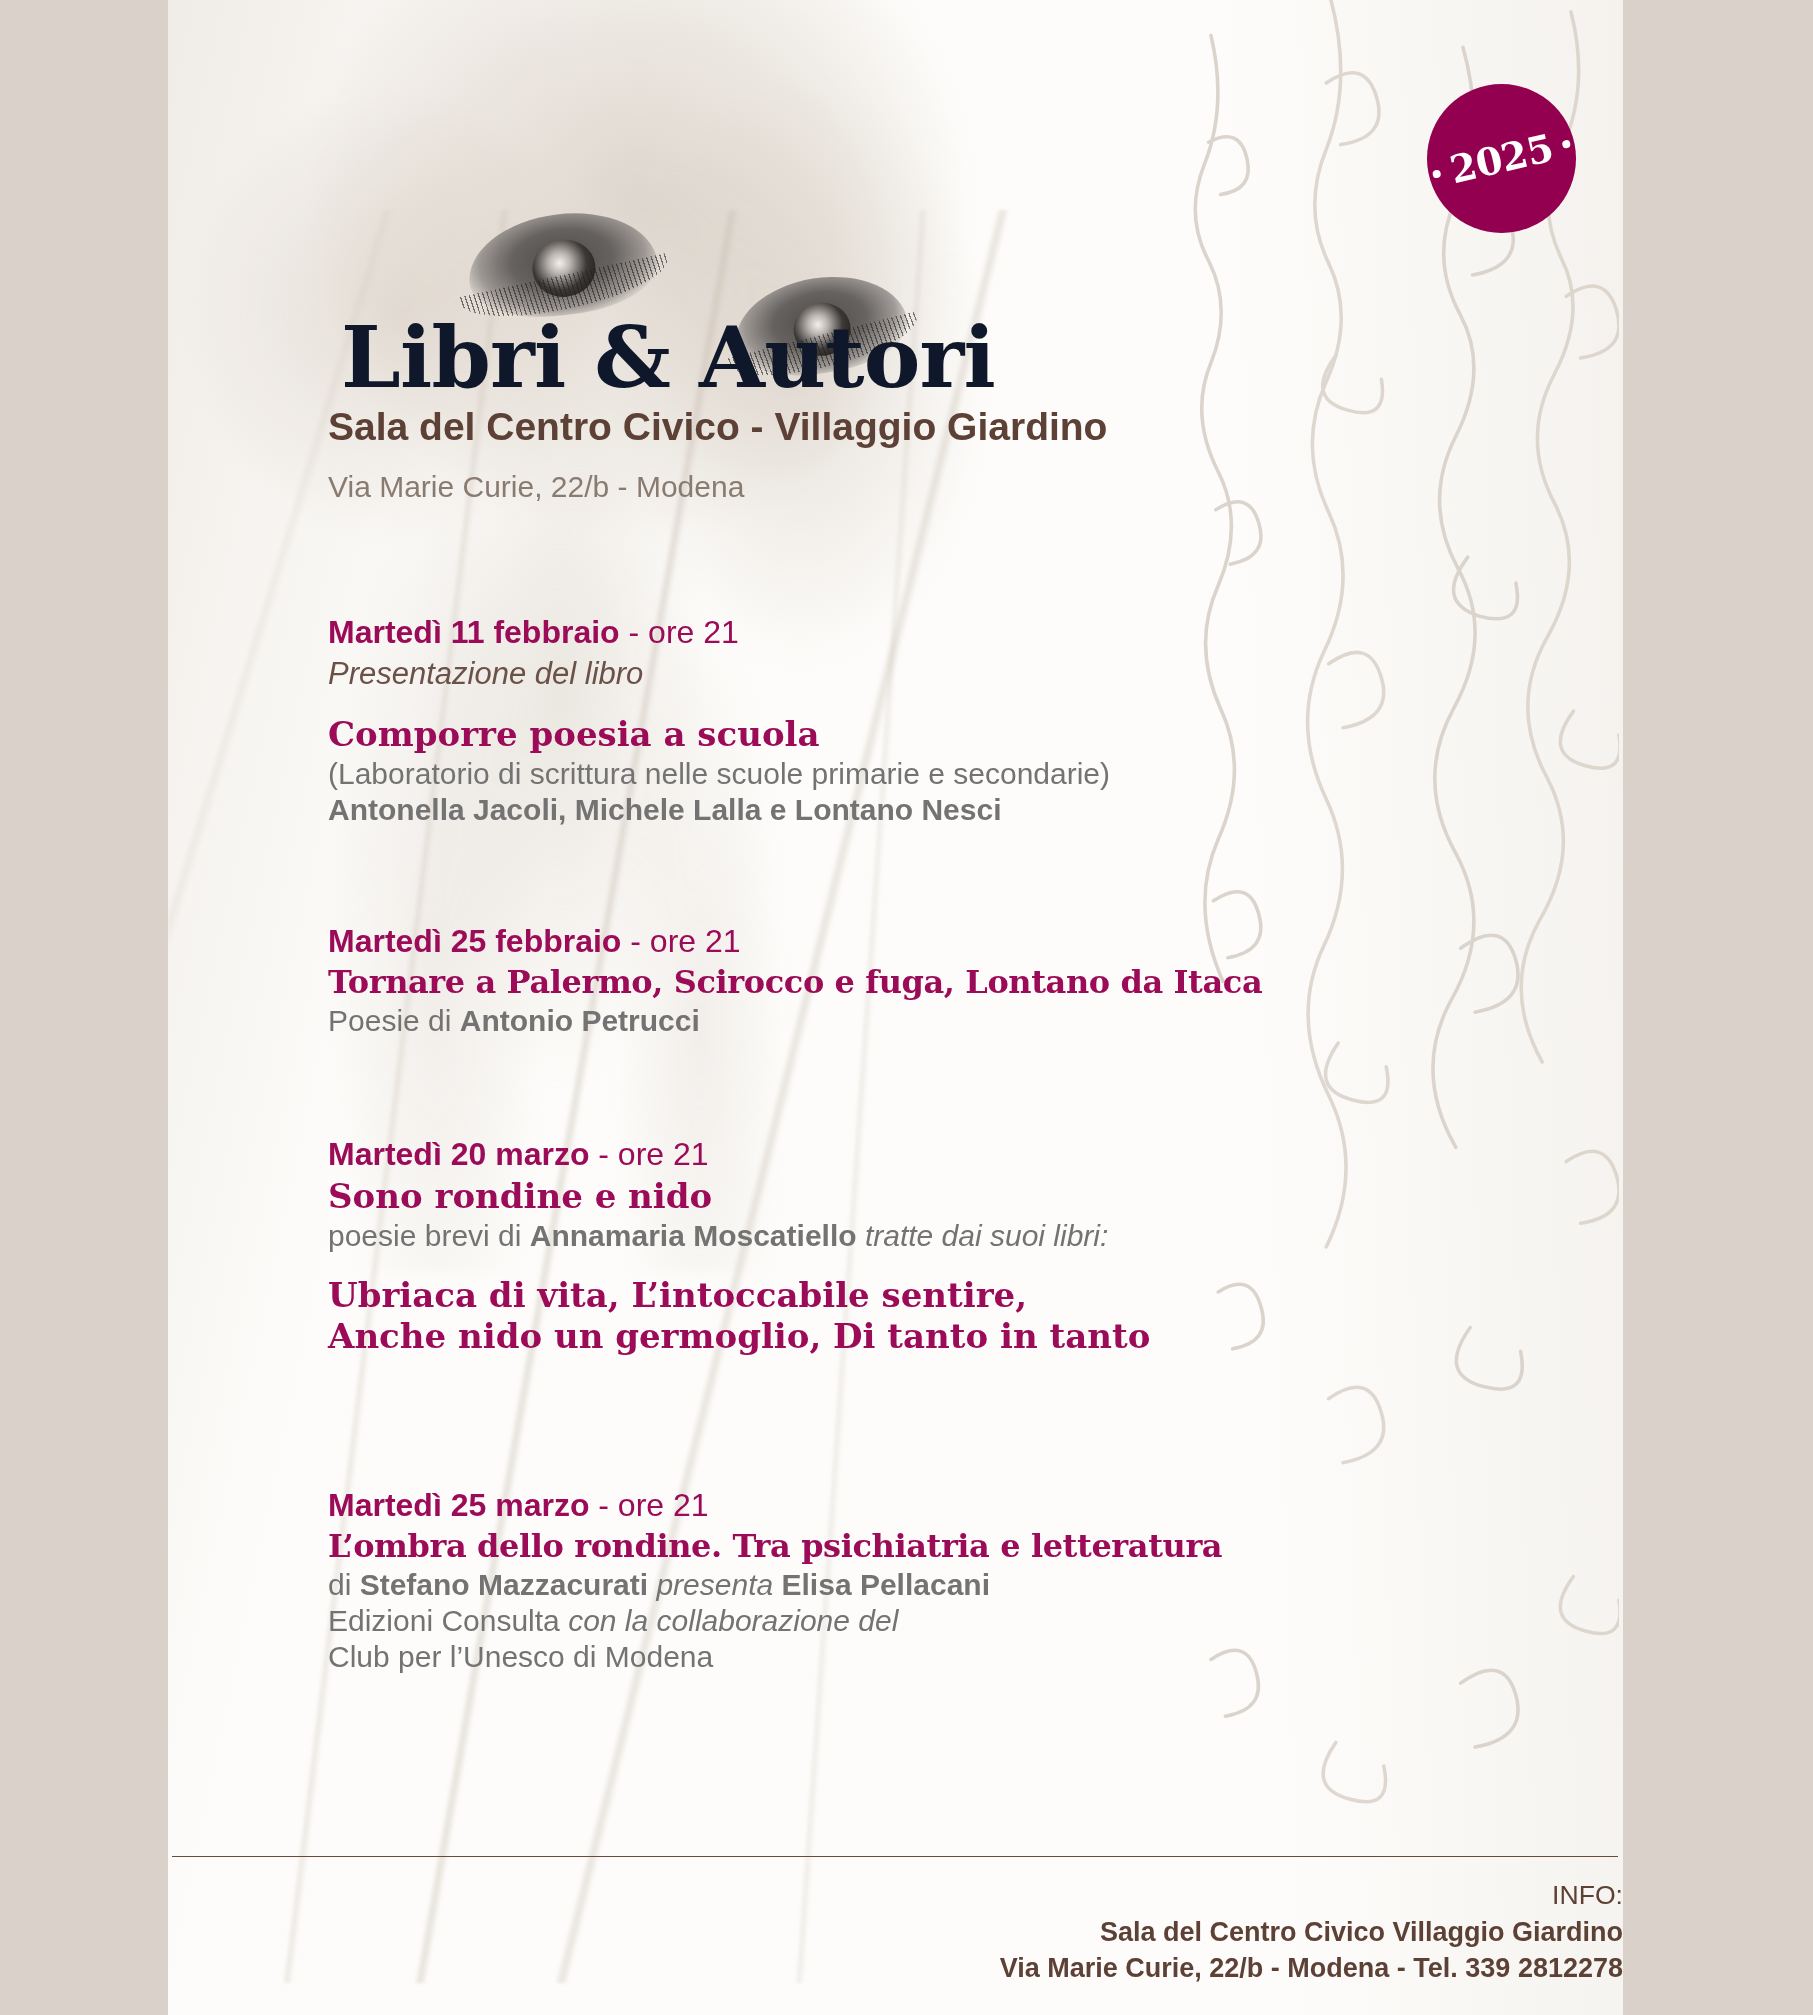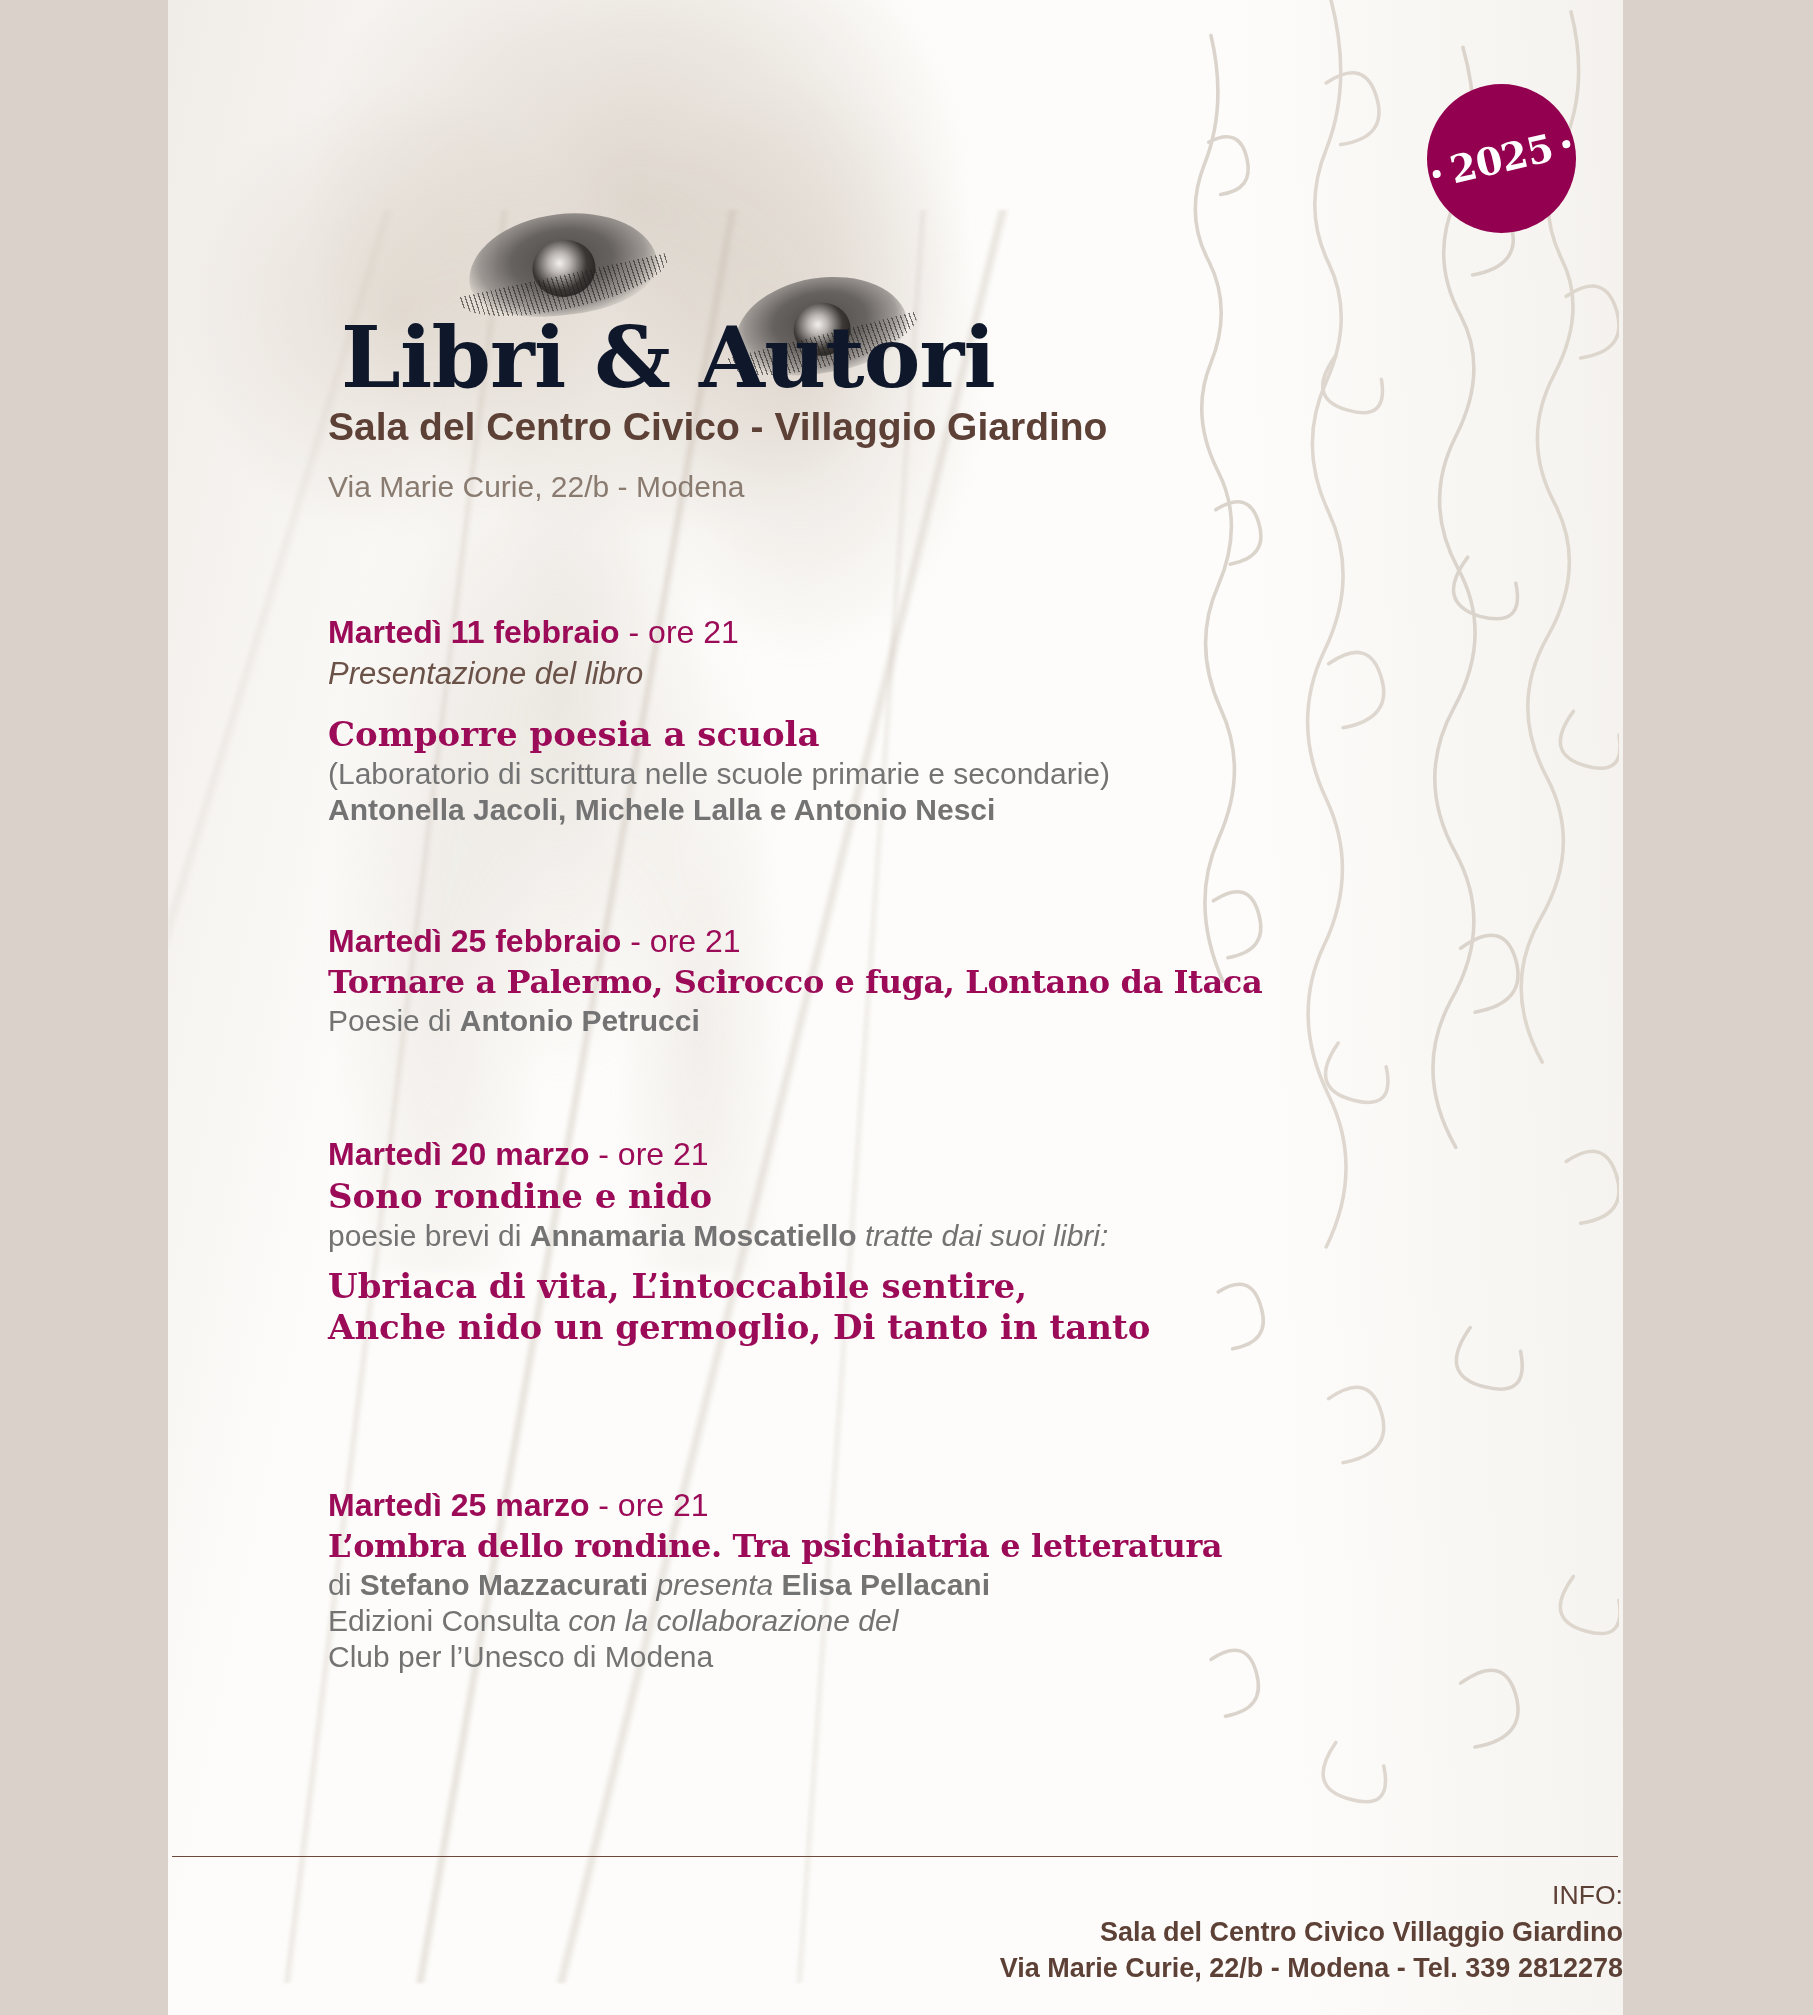--- a/index.html
+++ b/index.html
@@ -287,42 +287,42 @@
     <div class="block" id="venue">Sala del Centro Civico - Villaggio Giardino</div>
     <div class="block" id="address">Via Marie Curie, 22/b - Modena</div>
 
     <div class="event" style="top:614px">
       <div class="ev-date">
         <span class="d-strong">Martedì 11 febbraio</span><span class="d-time"> - ore 21</span>
       </div>
       <div class="ev-kicker">Presentazione del libro</div>
       <div class="ev-booktitle">Comporre poesia a scuola</div>
       <div class="ev-sub light">(Laboratorio di scrittura nelle scuole primarie e secondarie)</div>
-      <div class="ev-sub bold">Antonella Jacoli, Michele Lalla e Antonio Nesci</div>
+      <div class="ev-sub bold">Antonella Jacoli, Michele Lalla e Lontano Nesci</div>
     </div>
 
     <div class="event" style="top:923px">
       <div class="ev-date">
         <span class="d-strong">Martedì 25 febbraio</span><span class="d-time"> - ore 21</span>
       </div>
       <div class="ev-booktitle wide">Tornare a Palermo, Scirocco e fuga, Lontano da Itaca</div>
       <div class="ev-sub light">
         <span>Poesie di </span><b>Antonio Petrucci</b>
       </div>
     </div>
 
     <div class="event" style="top:1136px">
       <div class="ev-date">
         <span class="d-strong">Martedì 20 marzo</span><span class="d-time"> - ore 21</span>
       </div>
       <div class="ev-booktitle">Sono rondine e nido</div>
       <div class="ev-sub light">
         <span>poesie brevi di </span><b>Annamaria Moscatiello</b><em> tratte dai suoi libri:</em>
       </div>
-      <div class="ev-booktitle" style="margin-top:13px">Ubriaca di vita, L’intoccabile sentire,</div>
+      <div class="ev-booktitle" style="margin-top:22px">Ubriaca di vita, L’intoccabile sentire,</div>
       <div class="ev-booktitle">Anche nido un germoglio, Di tanto in tanto</div>
     </div>
 
     <div class="event" style="top:1487px">
       <div class="ev-date">
         <span class="d-strong">Martedì 25 marzo</span><span class="d-time"> - ore 21</span>
       </div>
       <div class="ev-booktitle wide">L’ombra dello rondine. Tra psichiatria e letteratura</div>
       <div class="ev-sub light">
         <span>di </span><b>Stefano Mazzacurati</b><em> presenta </em><b>Elisa Pellacani</b>

